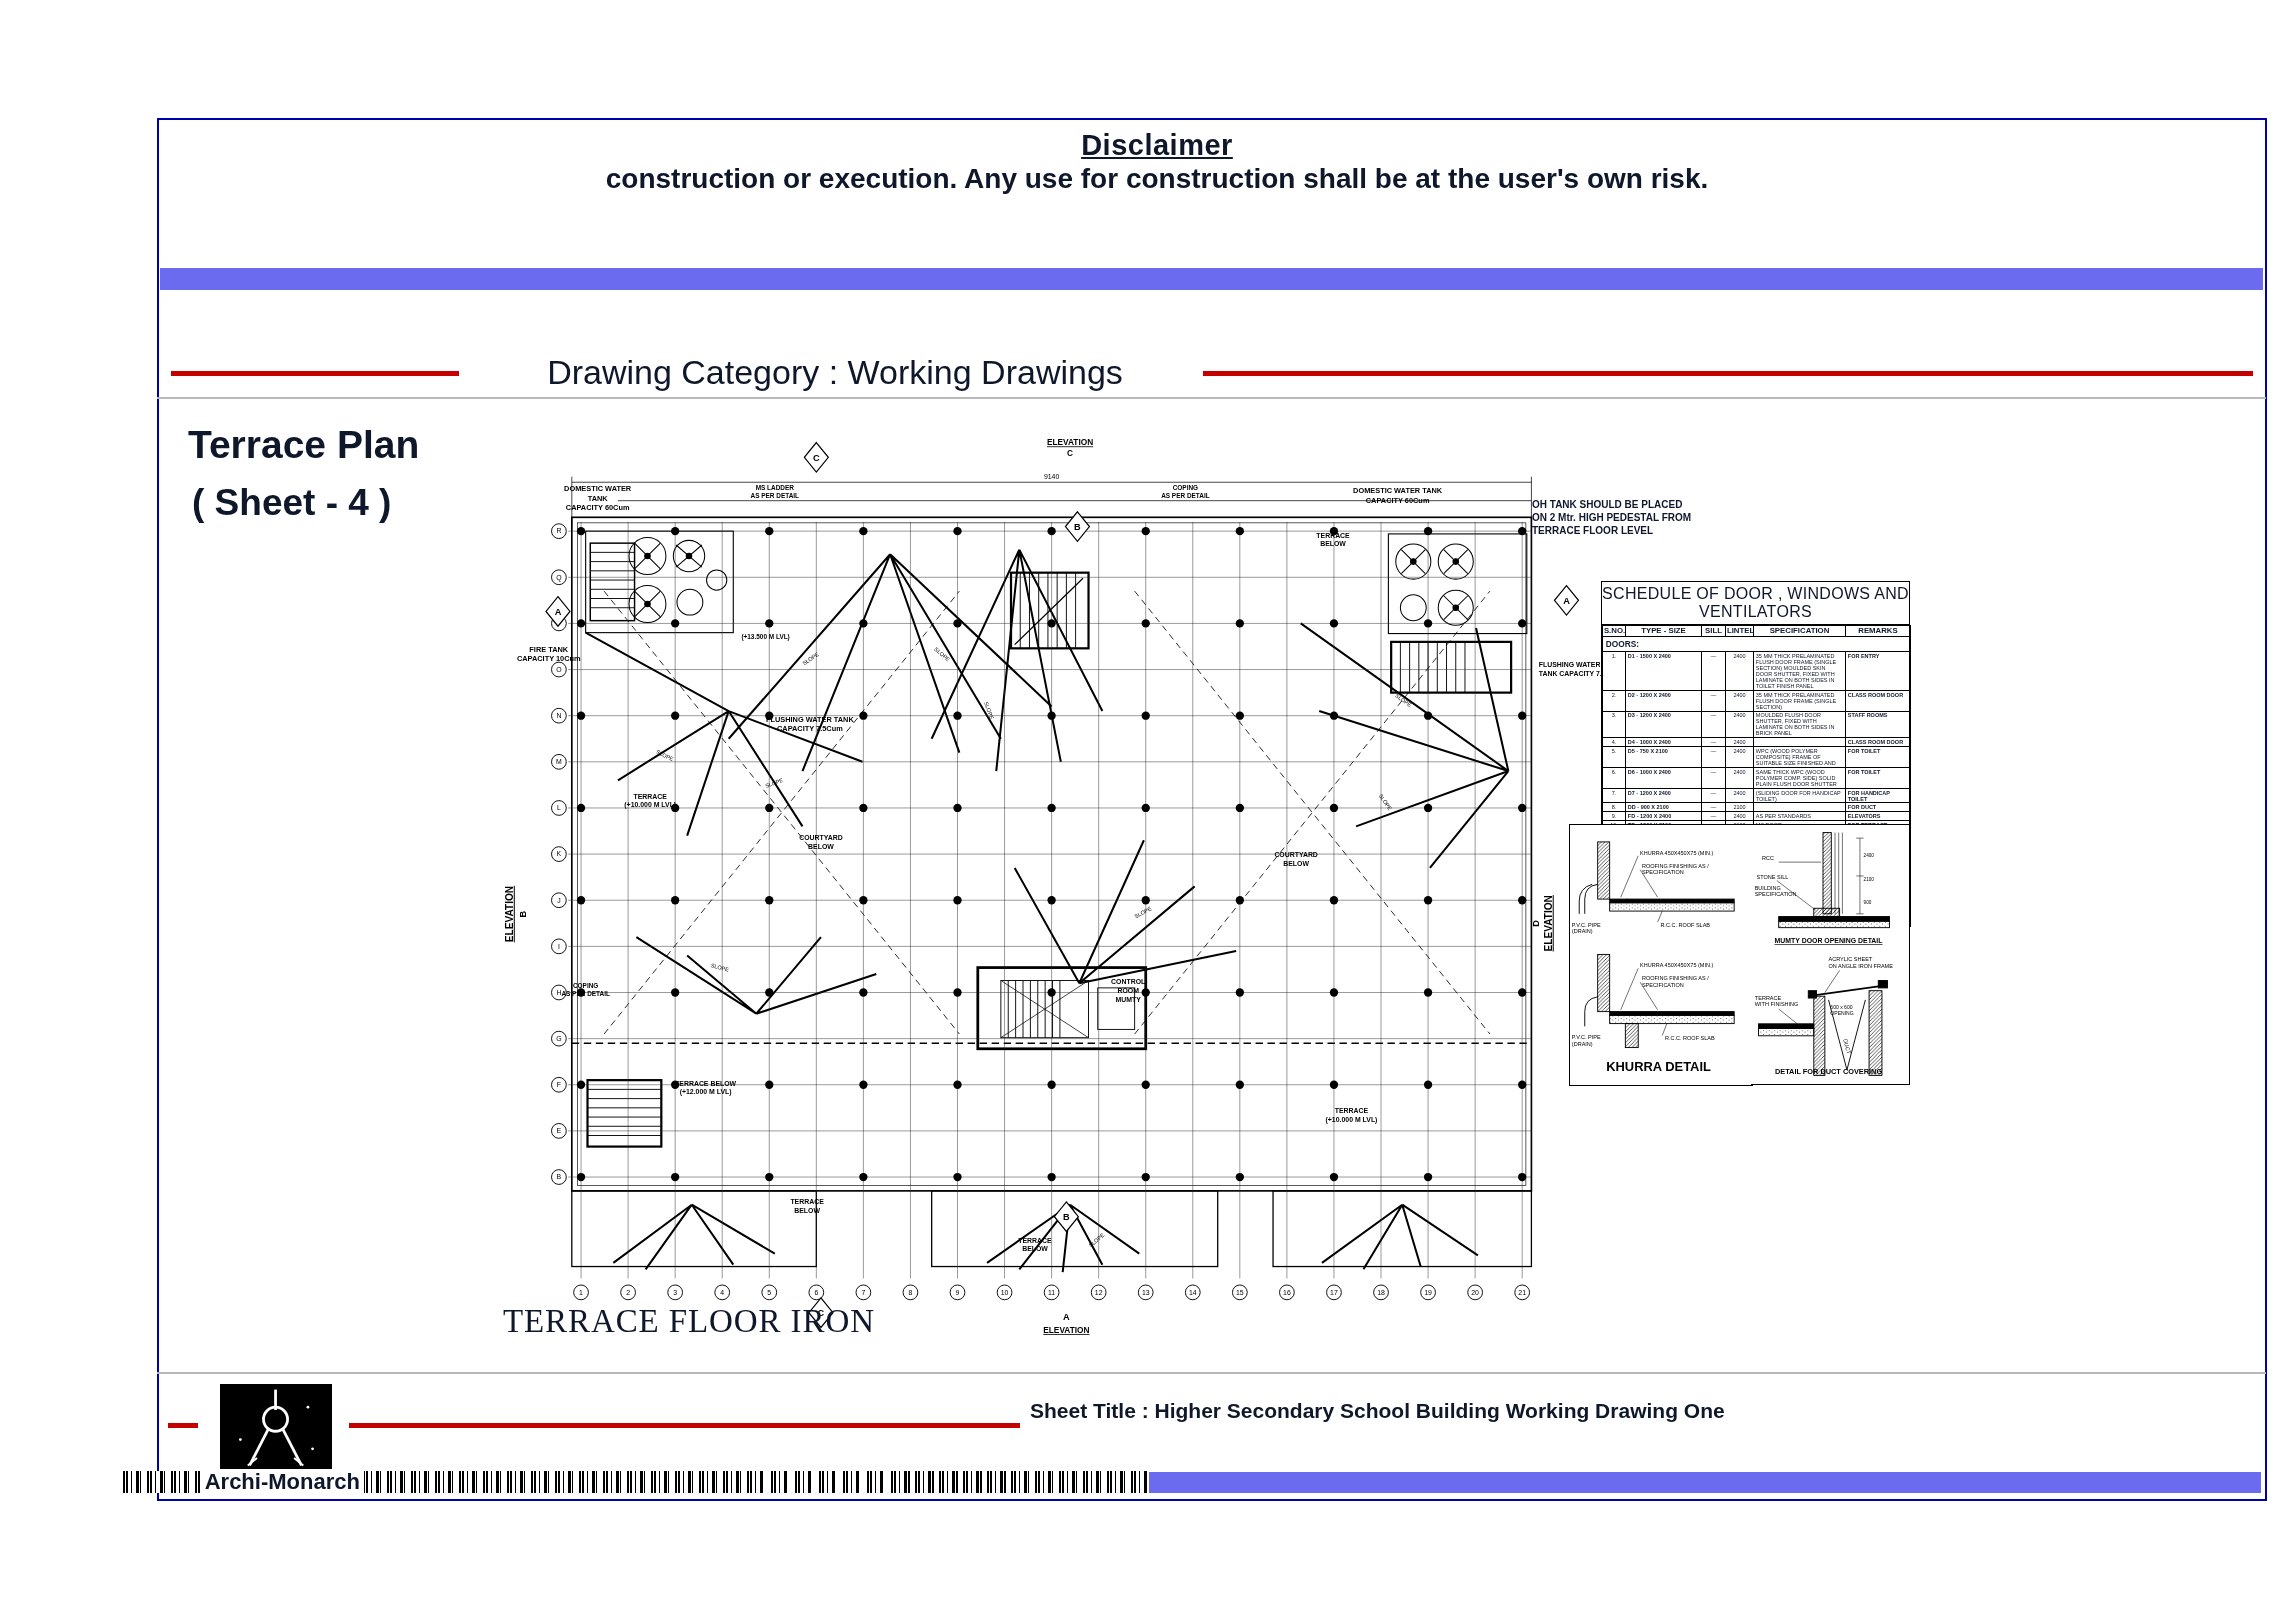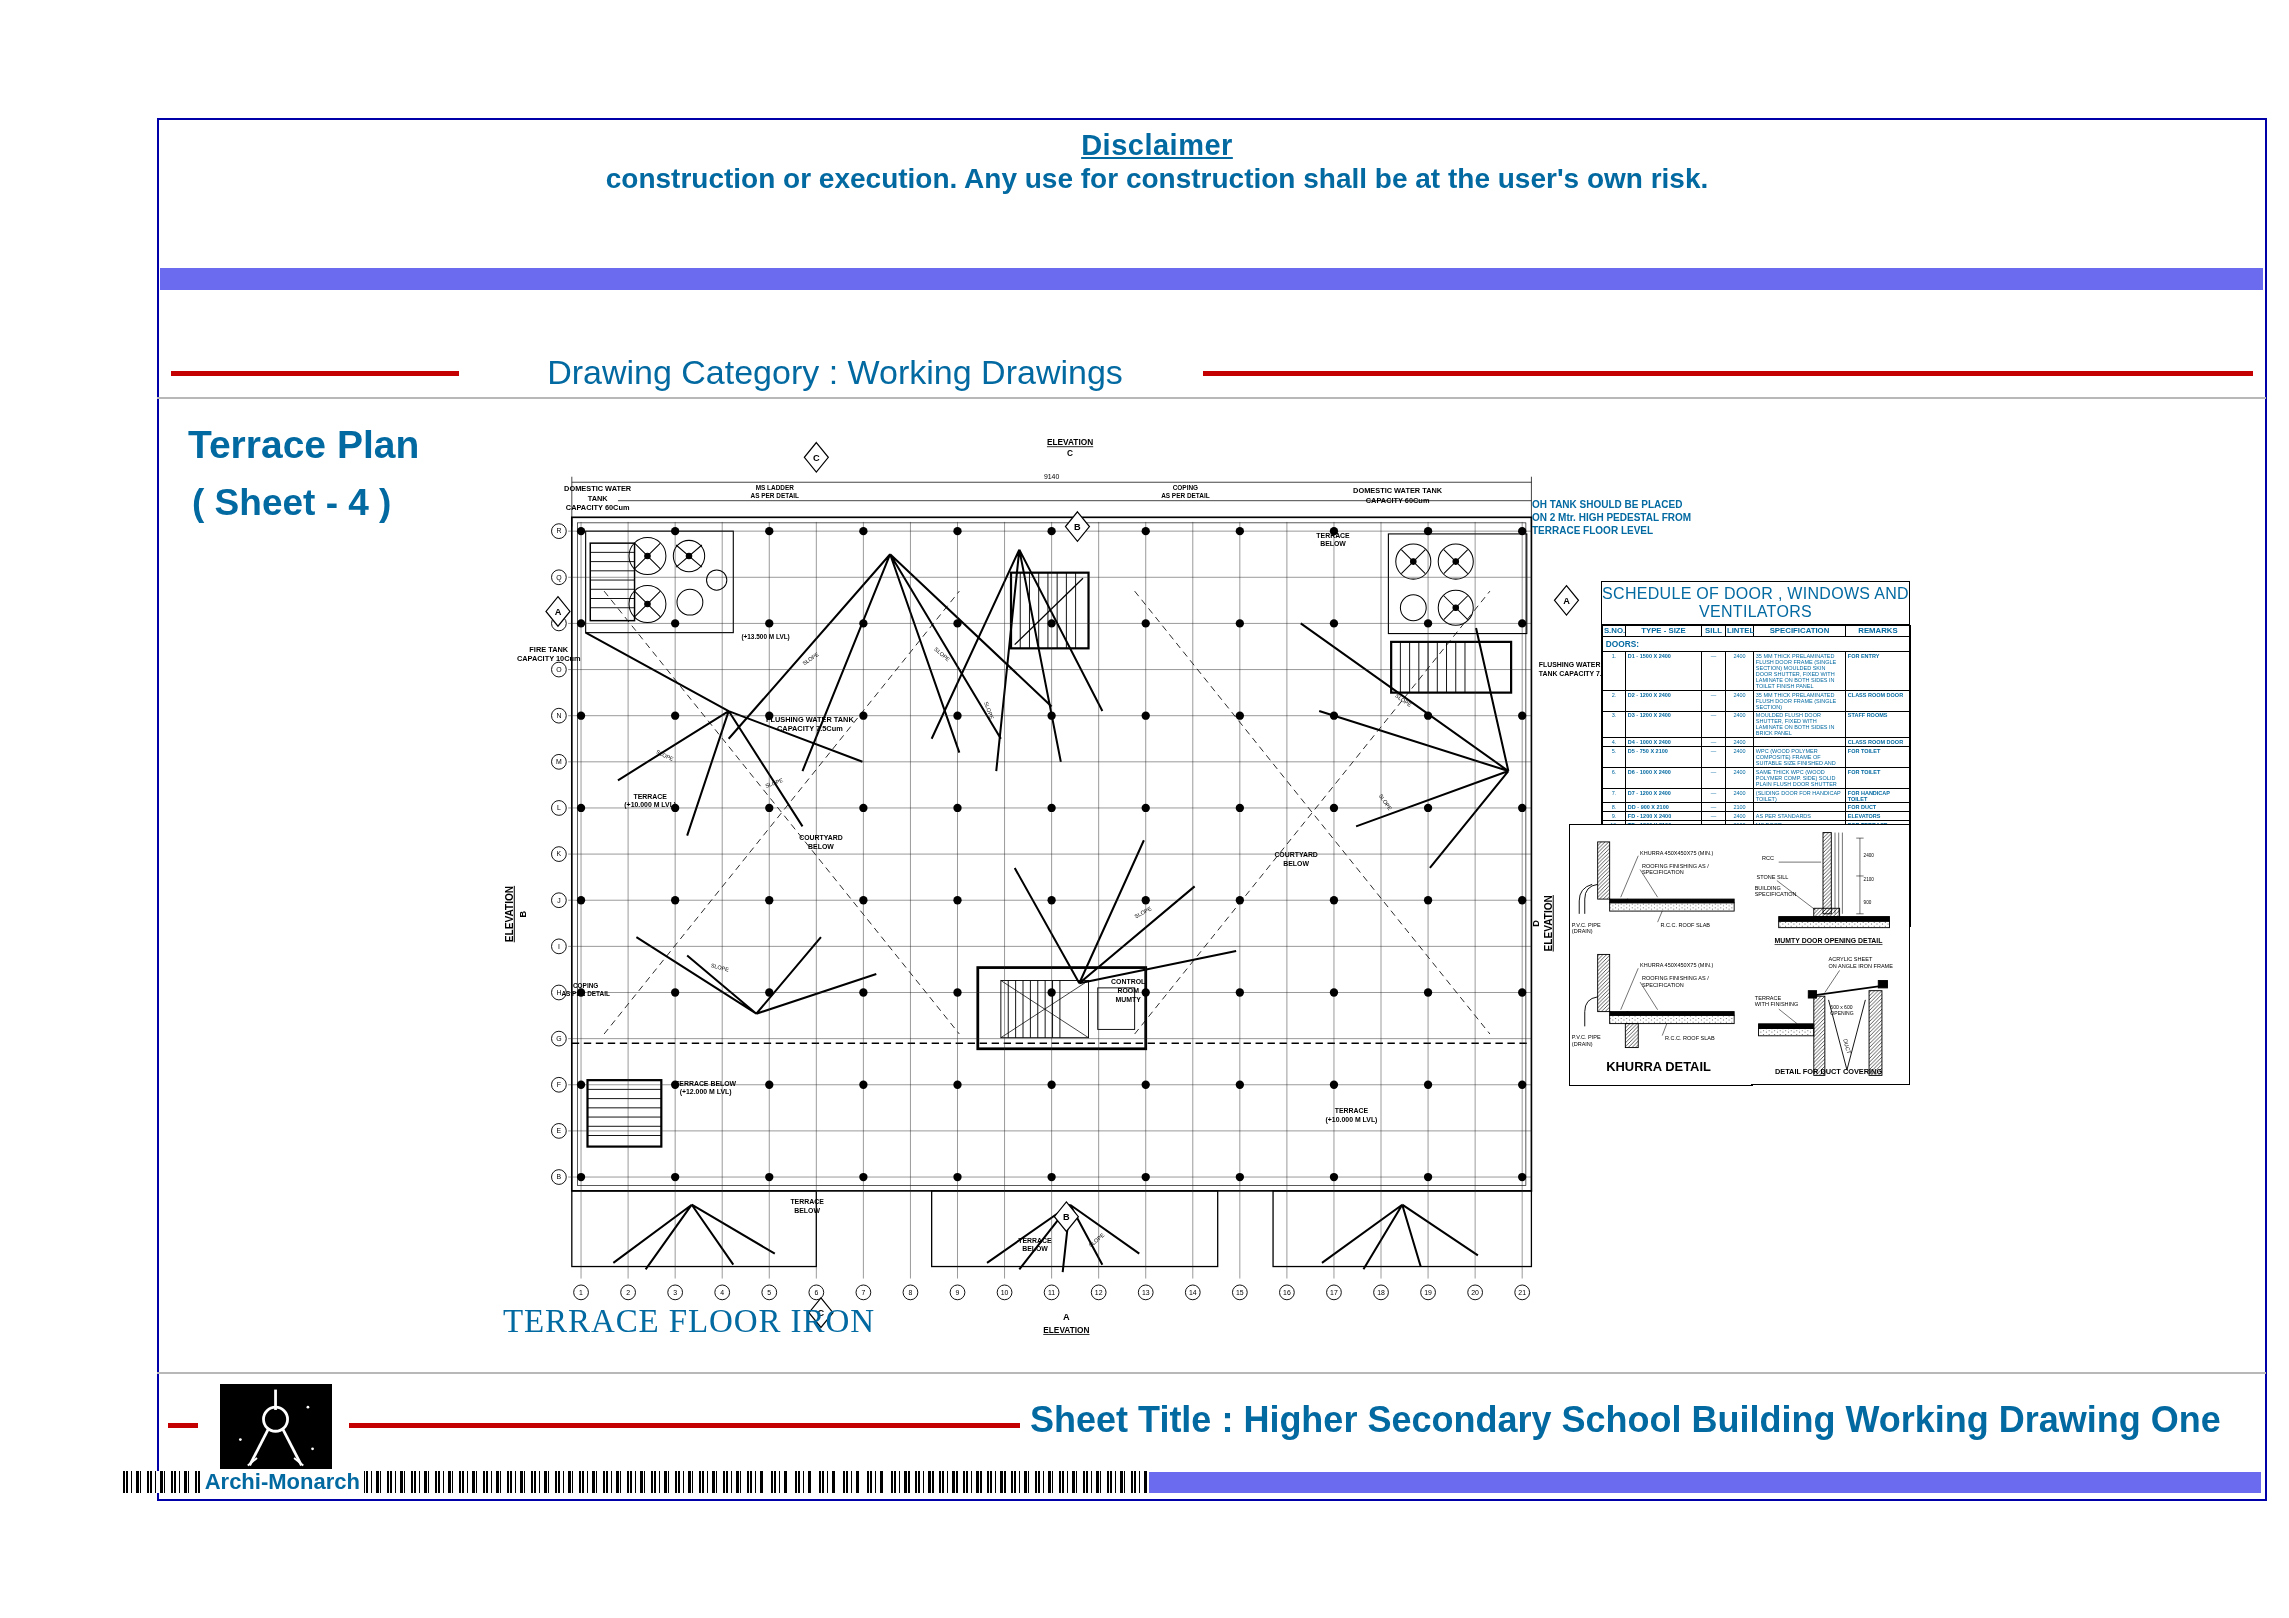--- a/index.html
+++ b/index.html
@@ -1,17 +1,17 @@
 <!DOCTYPE html>
 <html style="font-size:14.8px"><head>
 <meta charset="utf-8">
 <style>
   html,body{margin:0;padding:0;background:#fff;}
   #page{position:relative;width:2290px;height:1619px;background:#fff;overflow:hidden;
-        font-family:"Liberation Sans",sans-serif;color:#0369a1;}
+        font-family:"Liberation Sans",sans-serif;color:#0f172a;}
   .abs{position:absolute;}
   
   #sheet-border{left:157px;top:118px;width:2106px;height:1379px;border:2.8px solid #0000a8;}
   #accent-bar-top{left:160px;top:268px;width:2103px;height:22px;}
   #accent-bar-bottom{left:1149px;top:1472px;width:1112px;height:21px;}
   .gray-divider{height:1.8px;background:#b8b8b8;}
   
   #disclaimer{left:160px;top:129px;width:1994px;text-align:center;font-weight:bold;}
   #disclaimer .dtitle{font-size:29px;text-decoration:underline;letter-spacing:0.5px;}
   #disclaimer .dline{font-size:28px;margin-top:5.5px;line-height:34px;}
@@ -37,21 +37,21 @@
   
   .detail-box{border:1.8px solid #000;background:#fff;}
   #khurra-box{left:1569px;top:824px;width:182px;height:260px;}
   #mumty-box{left:1751px;top:824px;width:158px;height:128px;border-left:none;}
   #duct-box{left:1751px;top:952px;width:158px;height:132px;border-left:none;border-top:none;}
   
   #footer-logo{left:220px;top:1384px;width:112px;height:88px;background:#000;}
   #brand-label{left:201px;top:1469px;font-size:22px;font-weight:bold;background:#fff;padding:0 3.7px;z-index:3;}
   #barcode{left:123px;top:1471px;width:1024px;height:22px;z-index:1;
     background:repeating-linear-gradient(90deg,#000 0 1.8px,#fff 1.8px 2.8px,#000 2.8px 4.6px,#fff 4.6px 8.3px,#000 8.3px 9.2px,#fff 9.2px 13px,#000 13px 15.7px,#fff 15.7px 17.5px,#000 17.5px 18.5px,#fff 18.5px 24px);}
-  #sheet-title{left:1030px;top:1399px;font-size:36px;font-weight:bold;white-space:nowrap;}
+  #sheet-title{left:1030px;top:1399px;font-size:21px;font-weight:bold;white-space:nowrap;}
   .svgtxt{font-family:"Liberation Sans",sans-serif;}
 </style>
 </head>
 <body>
 
 <div id="page">
 
   <div id="sheet-border" class="abs" style="border-color: rgb(0, 0, 168);"></div>
 
   <div id="disclaimer" class="abs">

